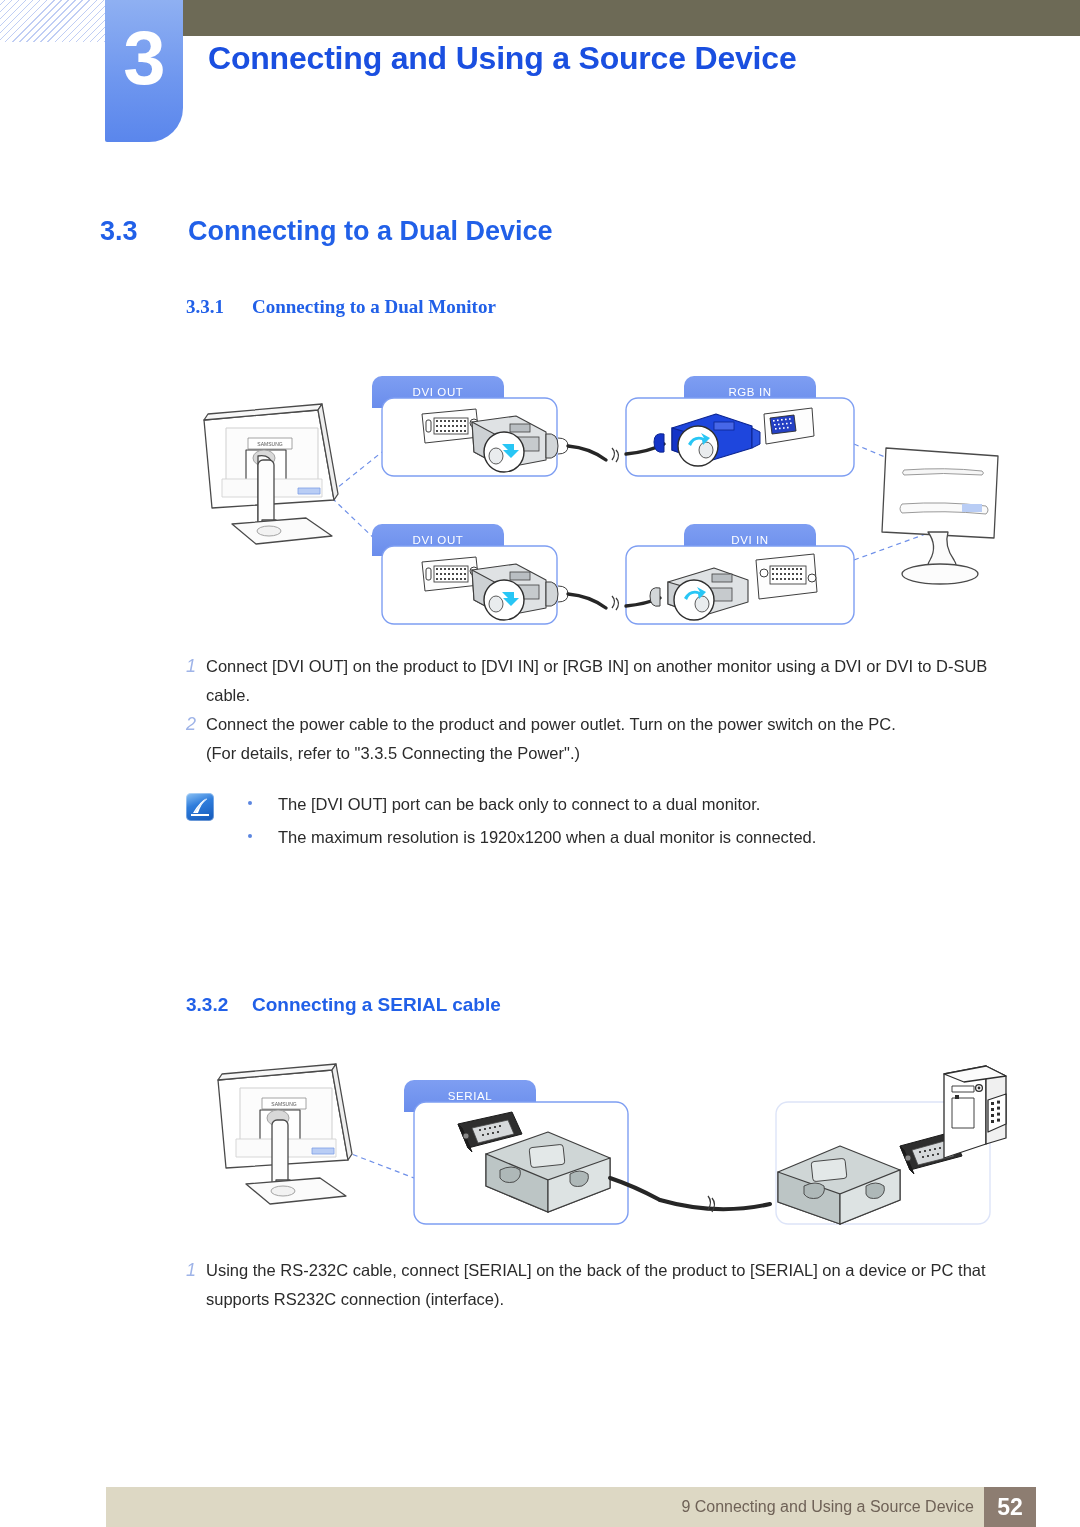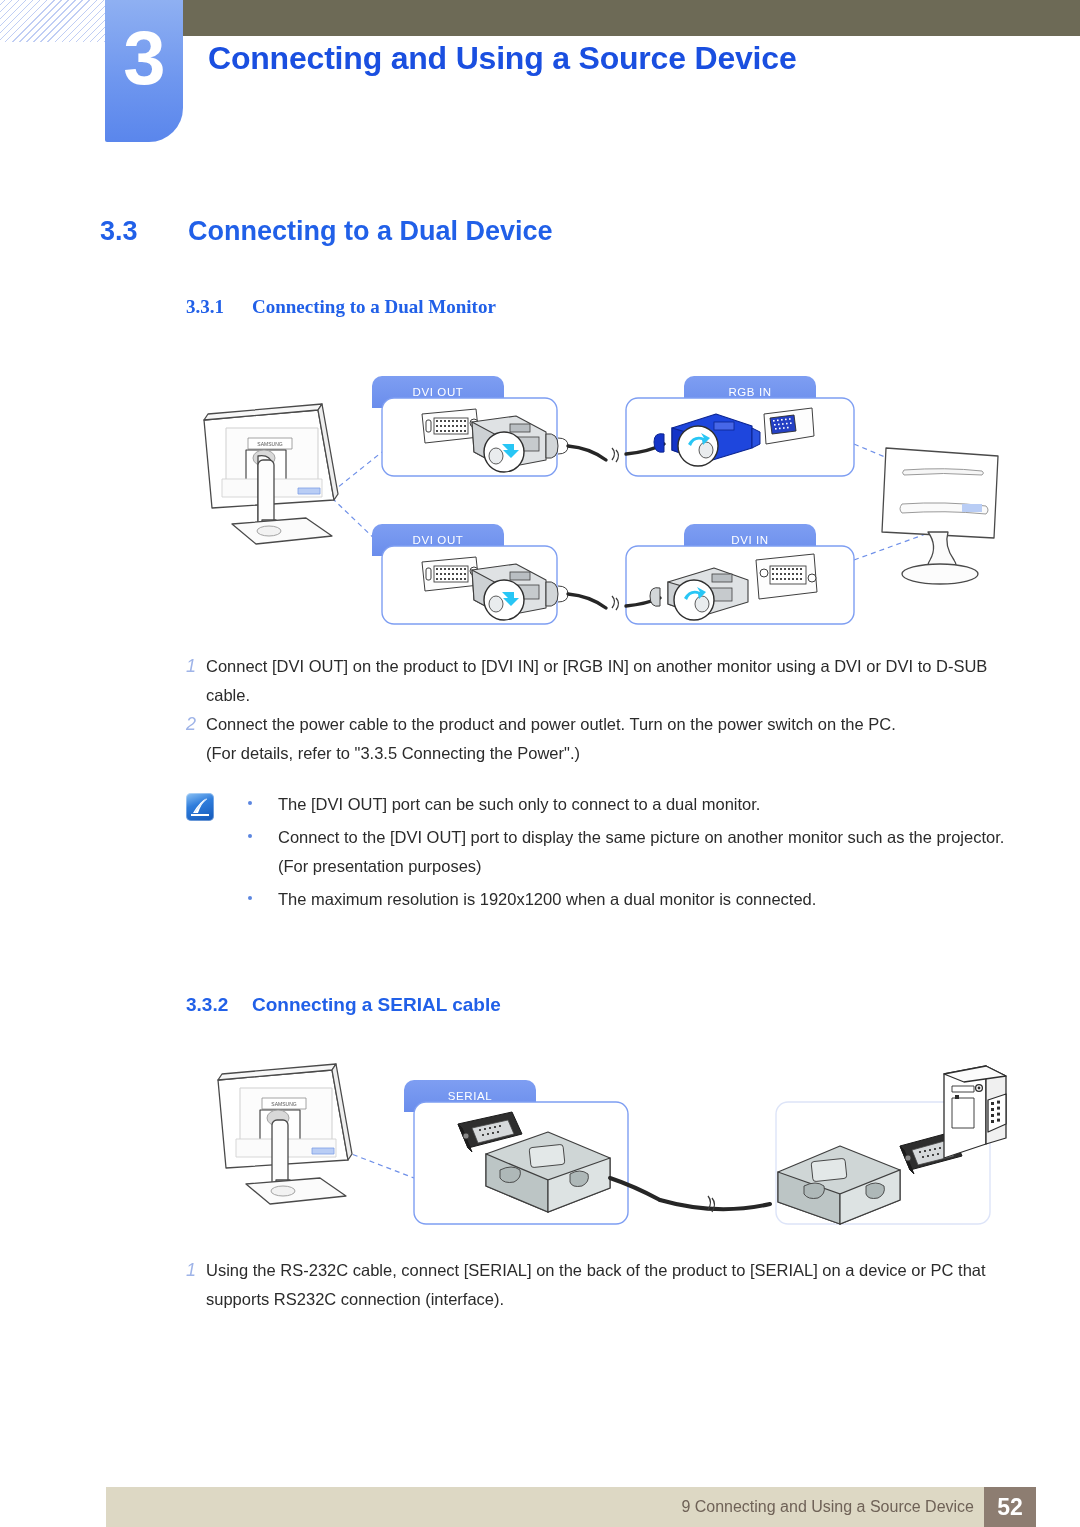--- a/index.html
+++ b/index.html
@@ -480,26 +480,21 @@
   <div class="note-icon">
     <svg width="28" height="28" viewBox="0 0 28 28">
       <path d="M7 20 q7 -12 14 -15 q-6 6 -9 15 z" fill="#ffffff"></path>
       <path d="M9 19 q6 -9 12 -13" fill="none" stroke="#cfe3fb" stroke-width="0.9"></path>
       <rect x="5" y="21" width="18" height="2" fill="#ffffff"></rect>
     </svg>
   </div>
   <ul class="note-list">
     <li>
       <span class="dot"></span>
-      <span>The [DVI OUT] port can be such only to connect to a dual monitor.</span>
-    </li>
-    <li>
-      <span class="dot"></span>
-      <span>Connect to the [DVI OUT] port to display the same picture on another monitor such as the projector.</span>
-      <span class="cont">(For presentation purposes)</span>
+      <span>The [DVI OUT] port can be back only to connect to a dual monitor.</span>
     </li>
     <li>
       <span class="dot"></span>
       <span>The maximum resolution is 1920x1200 when a dual monitor is connected.</span>
     </li>
   </ul>
 </div>
 
 <div class="h3-row" id="h3-serial">
   <span class="h3-num">3.3.2</span><span>Connecting a SERIAL cable</span>

